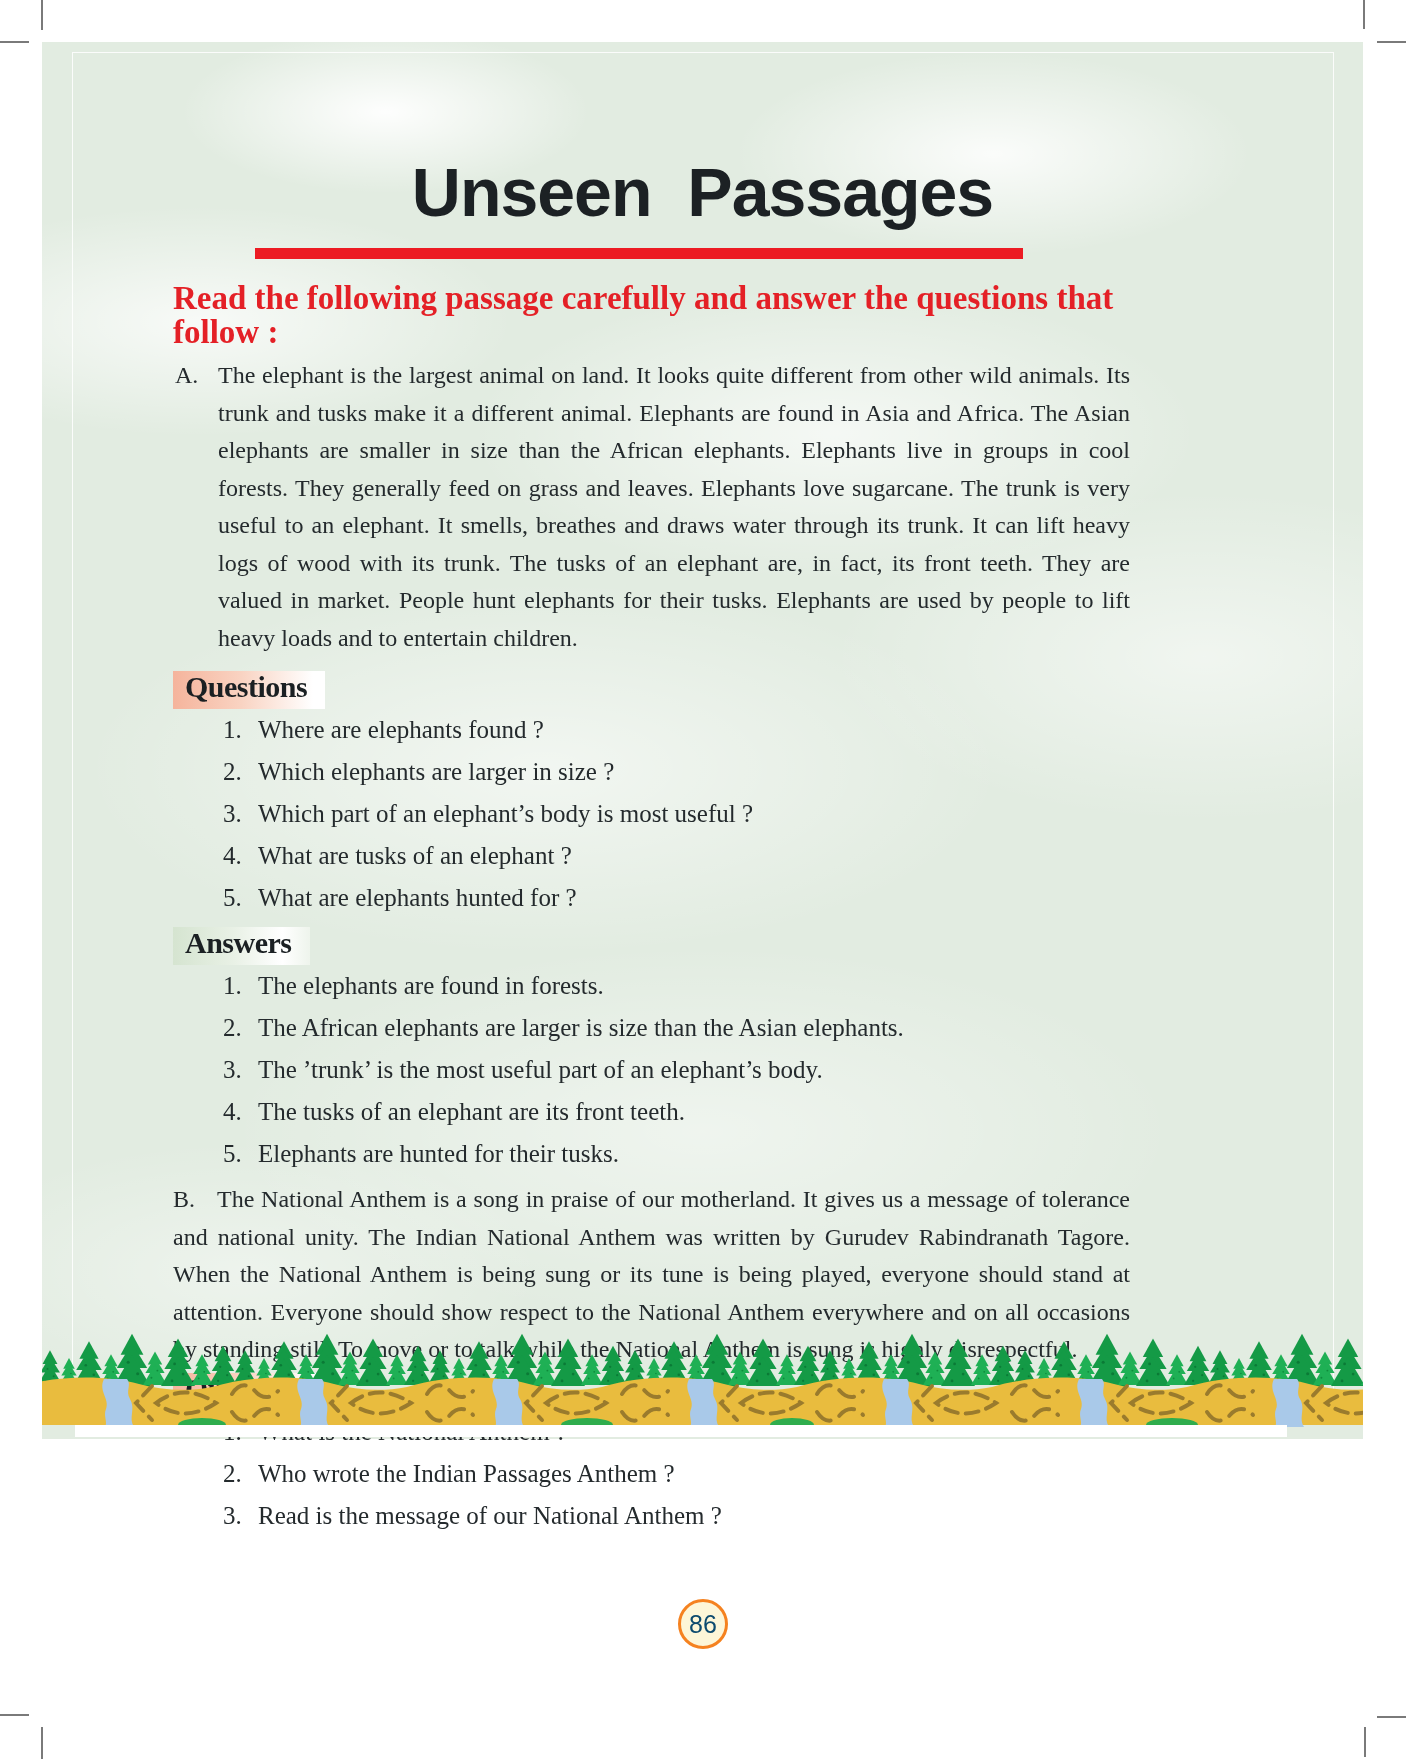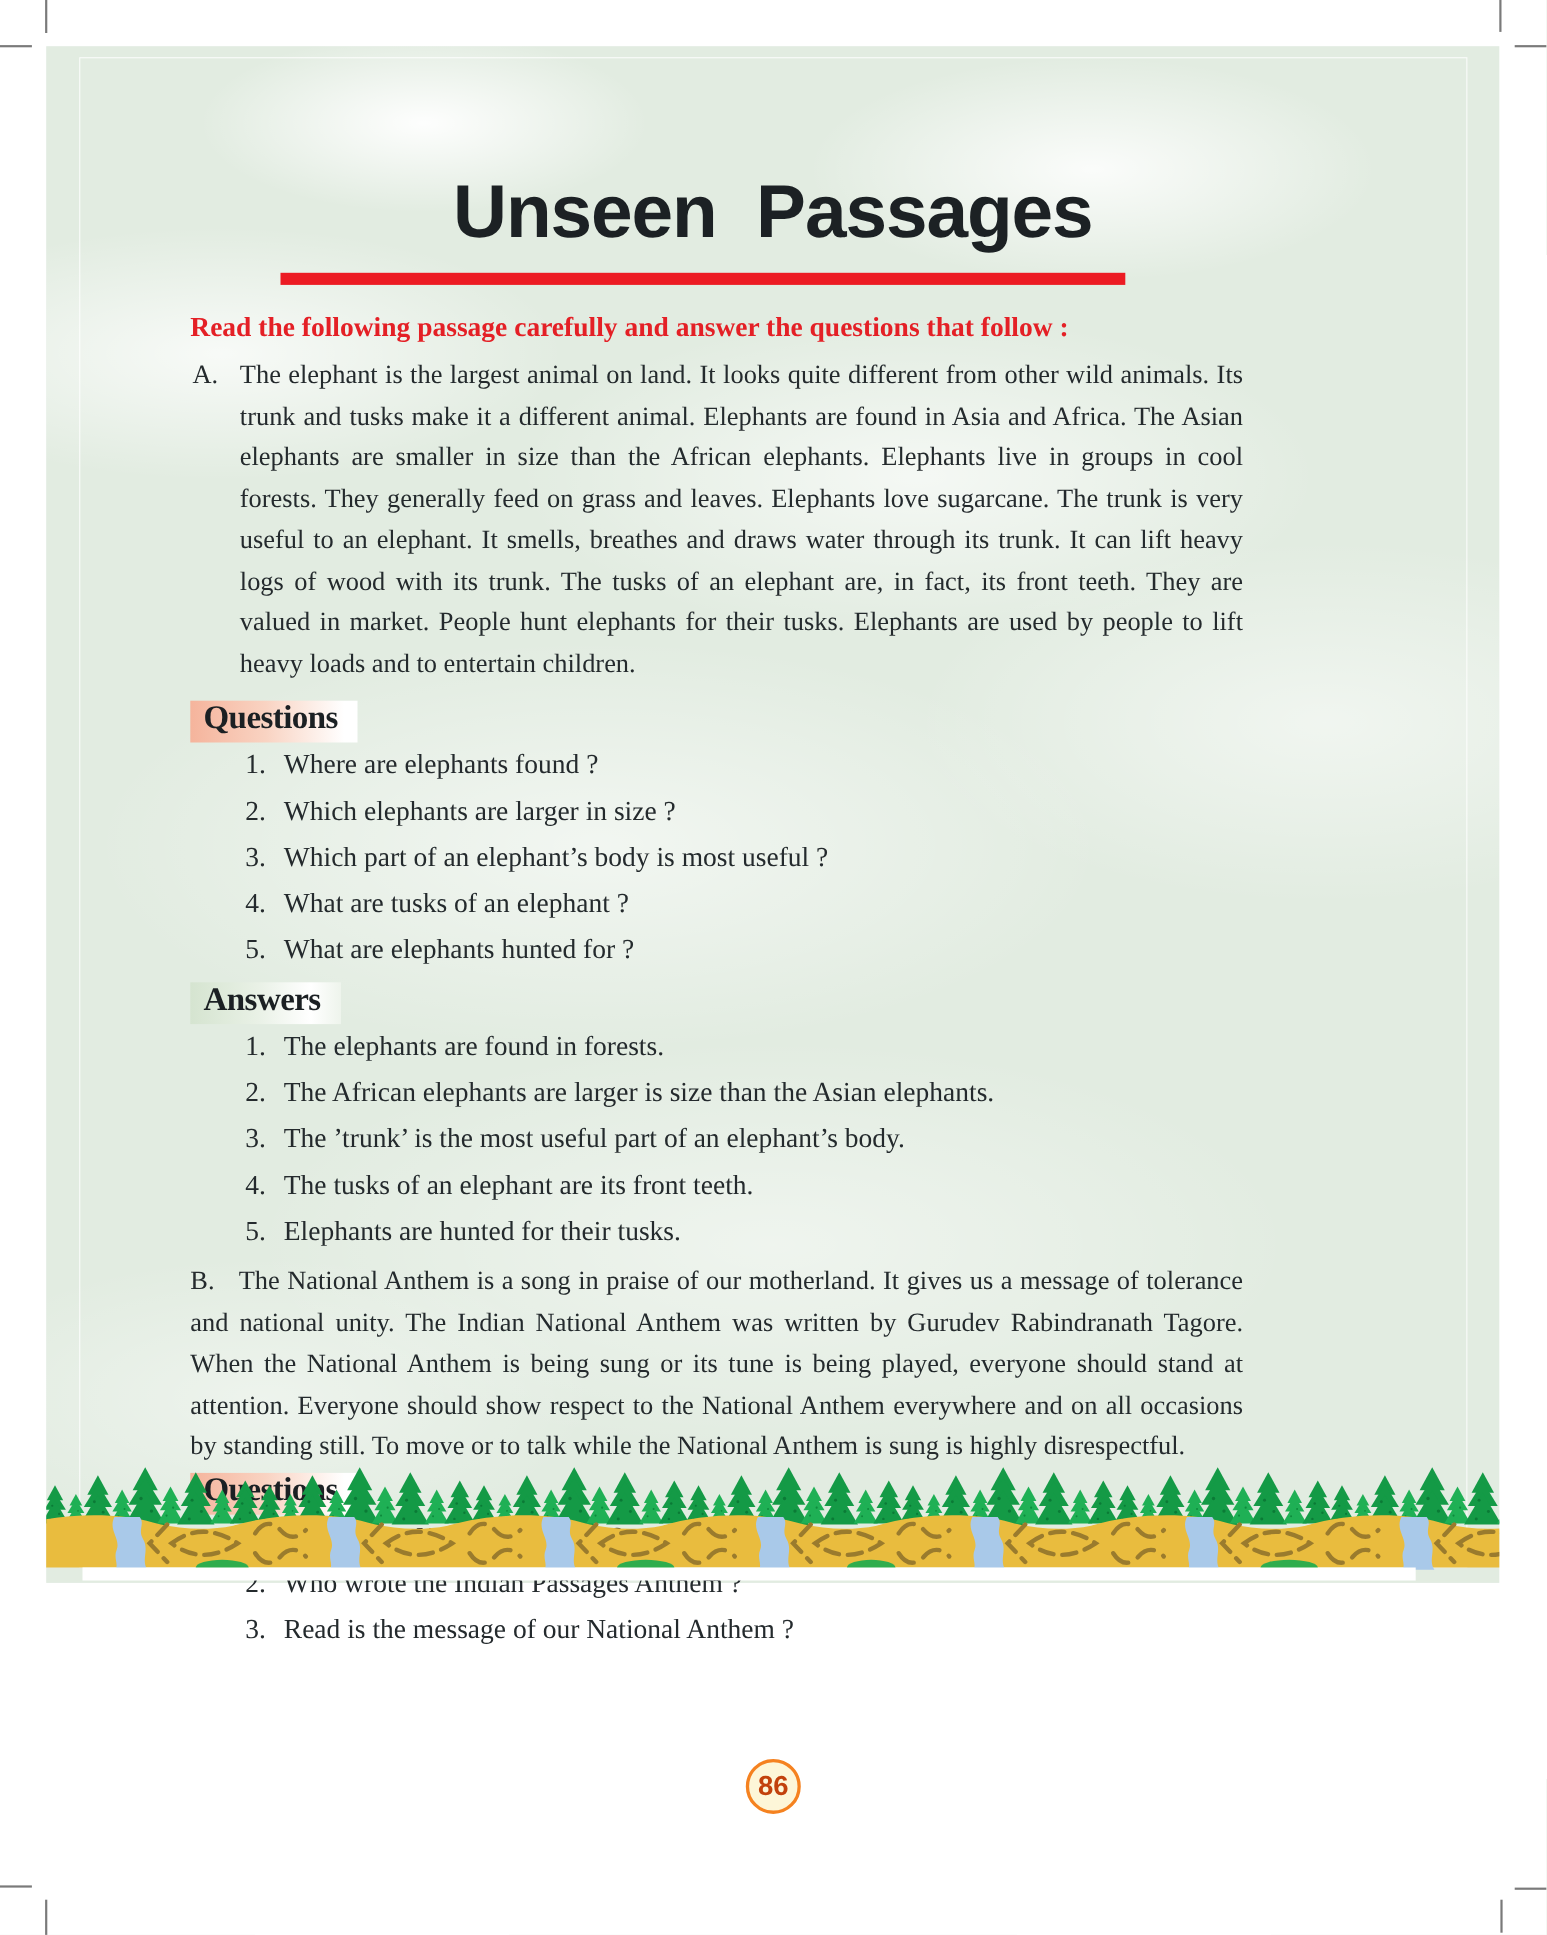--- a/index.html
+++ b/index.html
@@ -33,21 +33,21 @@
     font-family:"Liberation Sans", sans-serif;font-weight:800;
     font-size:68px;line-height:80px;letter-spacing:-1px;word-spacing:18px;
     color:#1c2124;
   }
   .title-rule{
     margin:16px 0 0 213px;width:768px;height:11px;background:#ec1b23;
   }
   
   .content{margin-left:131px;width:957px;}
   .instruction{
-    margin:22px 0 0 0;font-weight:700;font-size:25px;line-height:34px;
+    margin:22px 0 0 0;font-weight:700;font-size:33px;line-height:34px;
     color:#e42026;
   }
   
   .passage{color:#242a2d;font-size:24px;line-height:37.5px;text-align:justify;}
   .passage-a{margin-top:8px;position:relative;padding-left:45px;}
   .passage-a .marker{position:absolute;left:2px;top:0;}
   .passage-b{margin-top:8px;}
   .passage-b .marker{margin-right:22px;}
   
   .hl{
@@ -64,21 +64,21 @@
     font-size:25px;line-height:30px;color:#242a2d;
   }
   ul.qa-list li .num{position:absolute;left:50px;top:0;}
   
   .footer-art{position:absolute;left:0;bottom:2px;width:1321px;height:114px;}
   .footer-art svg{display:block;width:100%;height:100%;}
   .page-num-badge{
     position:absolute;left:636px;top:1557px;width:50px;height:50px;
     border-radius:50%;background:#fdf6d8;border:3px solid #f58220;
     box-sizing:border-box;display:flex;align-items:center;justify-content:center;
-    font-family:"Liberation Sans", sans-serif;font-weight:700;font-size:25px;color:#c2410c;
+    font-family:"Liberation Sans", sans-serif;font-weight:400;font-size:25px;color:#0c4a6e;
     z-index:5;
   }
 </style>
 </head>
 <body>
 
 <div class="crop" style="left:41px;top:0;width:2px;height:30px;"></div>
 <div class="crop" style="left:0;top:41px;width:29px;height:2px;"></div>
 <div class="crop" style="left:1363px;top:0;width:2px;height:29px;"></div>
 <div class="crop" style="left:1377px;top:41px;width:29px;height:2px;"></div>

